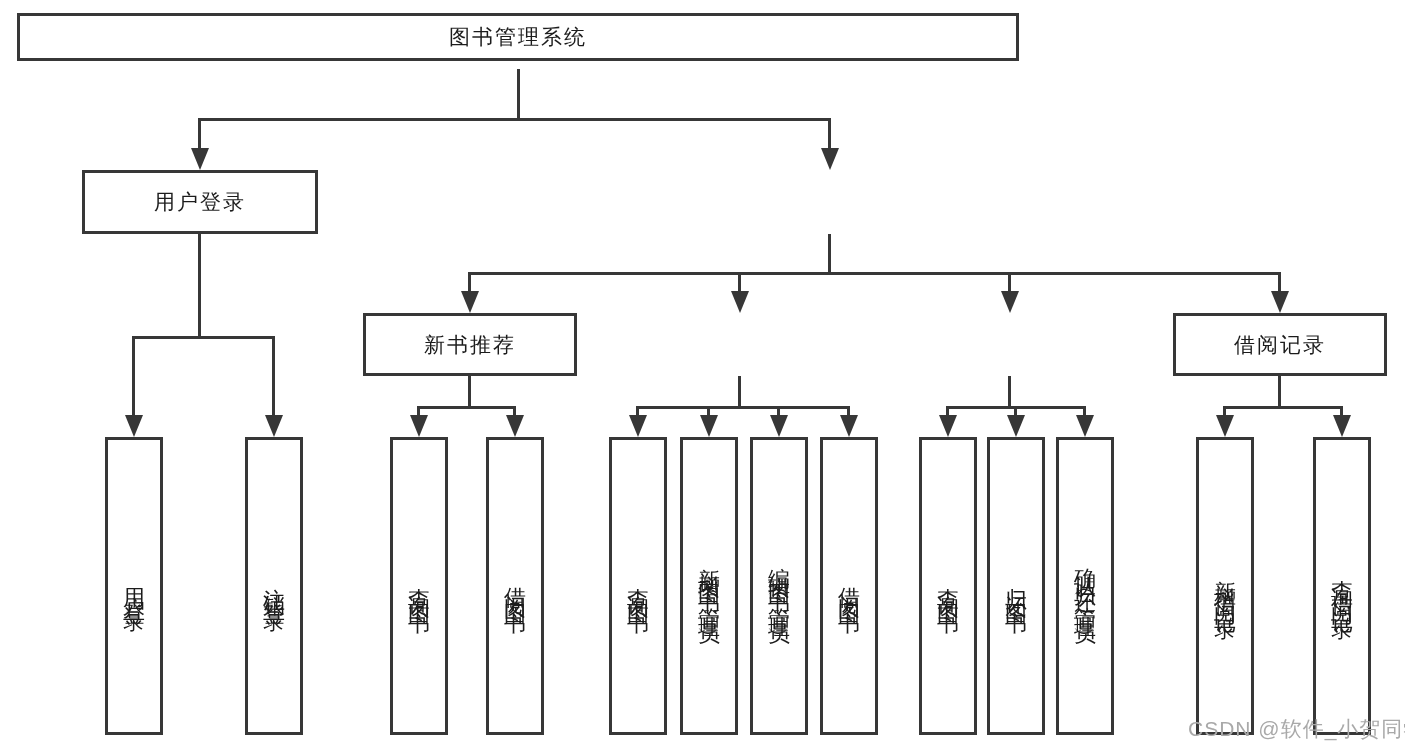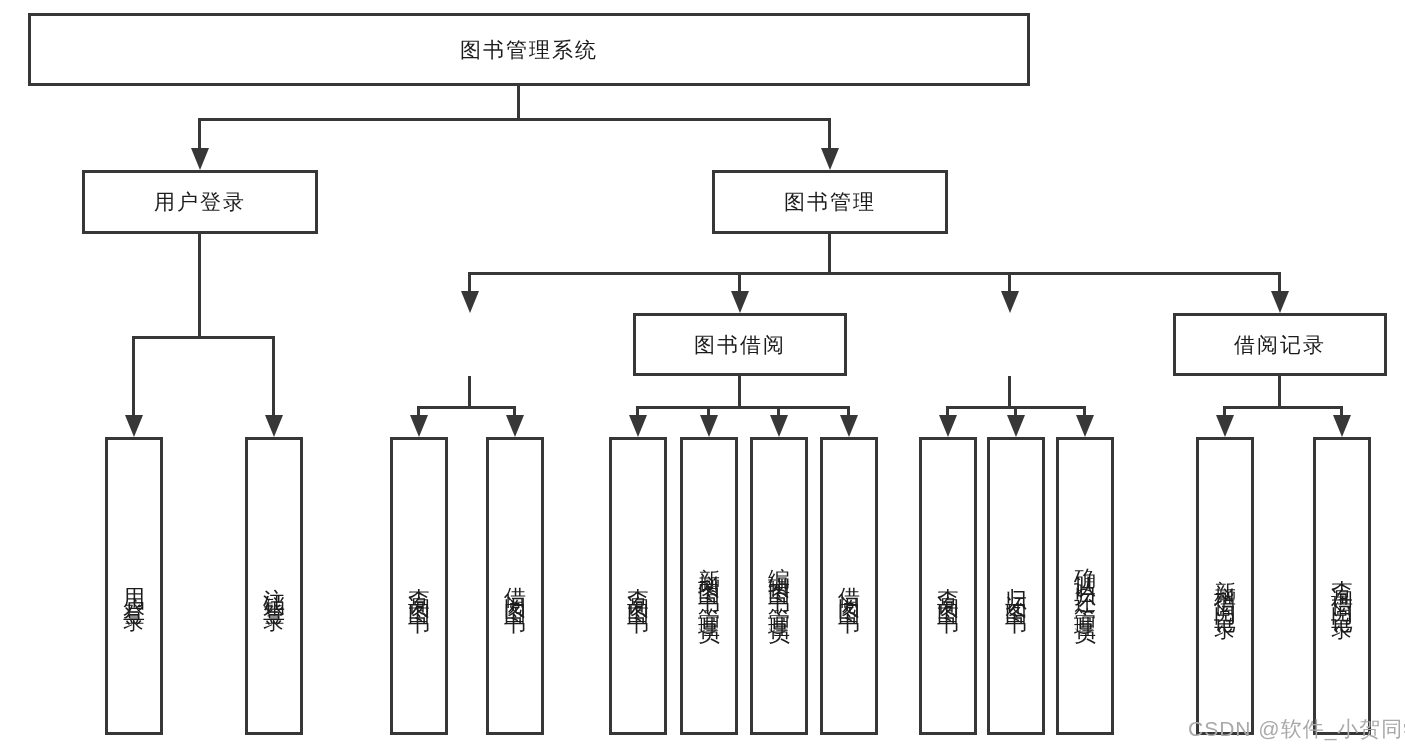--- a/index.html
+++ b/index.html
@@ -30,33 +30,30 @@
   .watermark{
     position:absolute;left:1188px;top:715px;z-index:3;
     font-size:21px;color:#a9a9a9;letter-spacing:1px;white-space:nowrap;
   }
 </style>
 </head>
 <body>
 
 <div id="canvas">
 
-  <div class="box" style="left:28px;top:13px;width:1002px;height:73px">
+  <div class="box" style="left:17px;top:13px;width:1002px;height:48px">
     <span class="lbl">图书管理系统</span>
   </div>
 
   <div class="box" style="left:82px;top:170px;width:236px;height:64px">
     <span class="lbl">用户登录</span>
   </div>
-  <div class="box" style="left:712px;top:170px;width:236px;height:64px">
-    <span class="lbl">图书管理</span>
-  </div>
 
-  <div class="box" style="left:633px;top:313px;width:214px;height:63px">
-    <span class="lbl">图书借阅</span>
+  <div class="box" style="left:363px;top:313px;width:214px;height:63px">
+    <span class="lbl">新书推荐</span>
   </div>
   <div class="box" style="left:1173px;top:313px;width:214px;height:63px">
     <span class="lbl">借阅记录</span>
   </div>
 
   <div class="box leaf" style="left:105px">
     <span class="lbl">用户登录</span>
   </div>
   <div class="box leaf" style="left:245px">
     <span class="lbl">注销登录</span>

